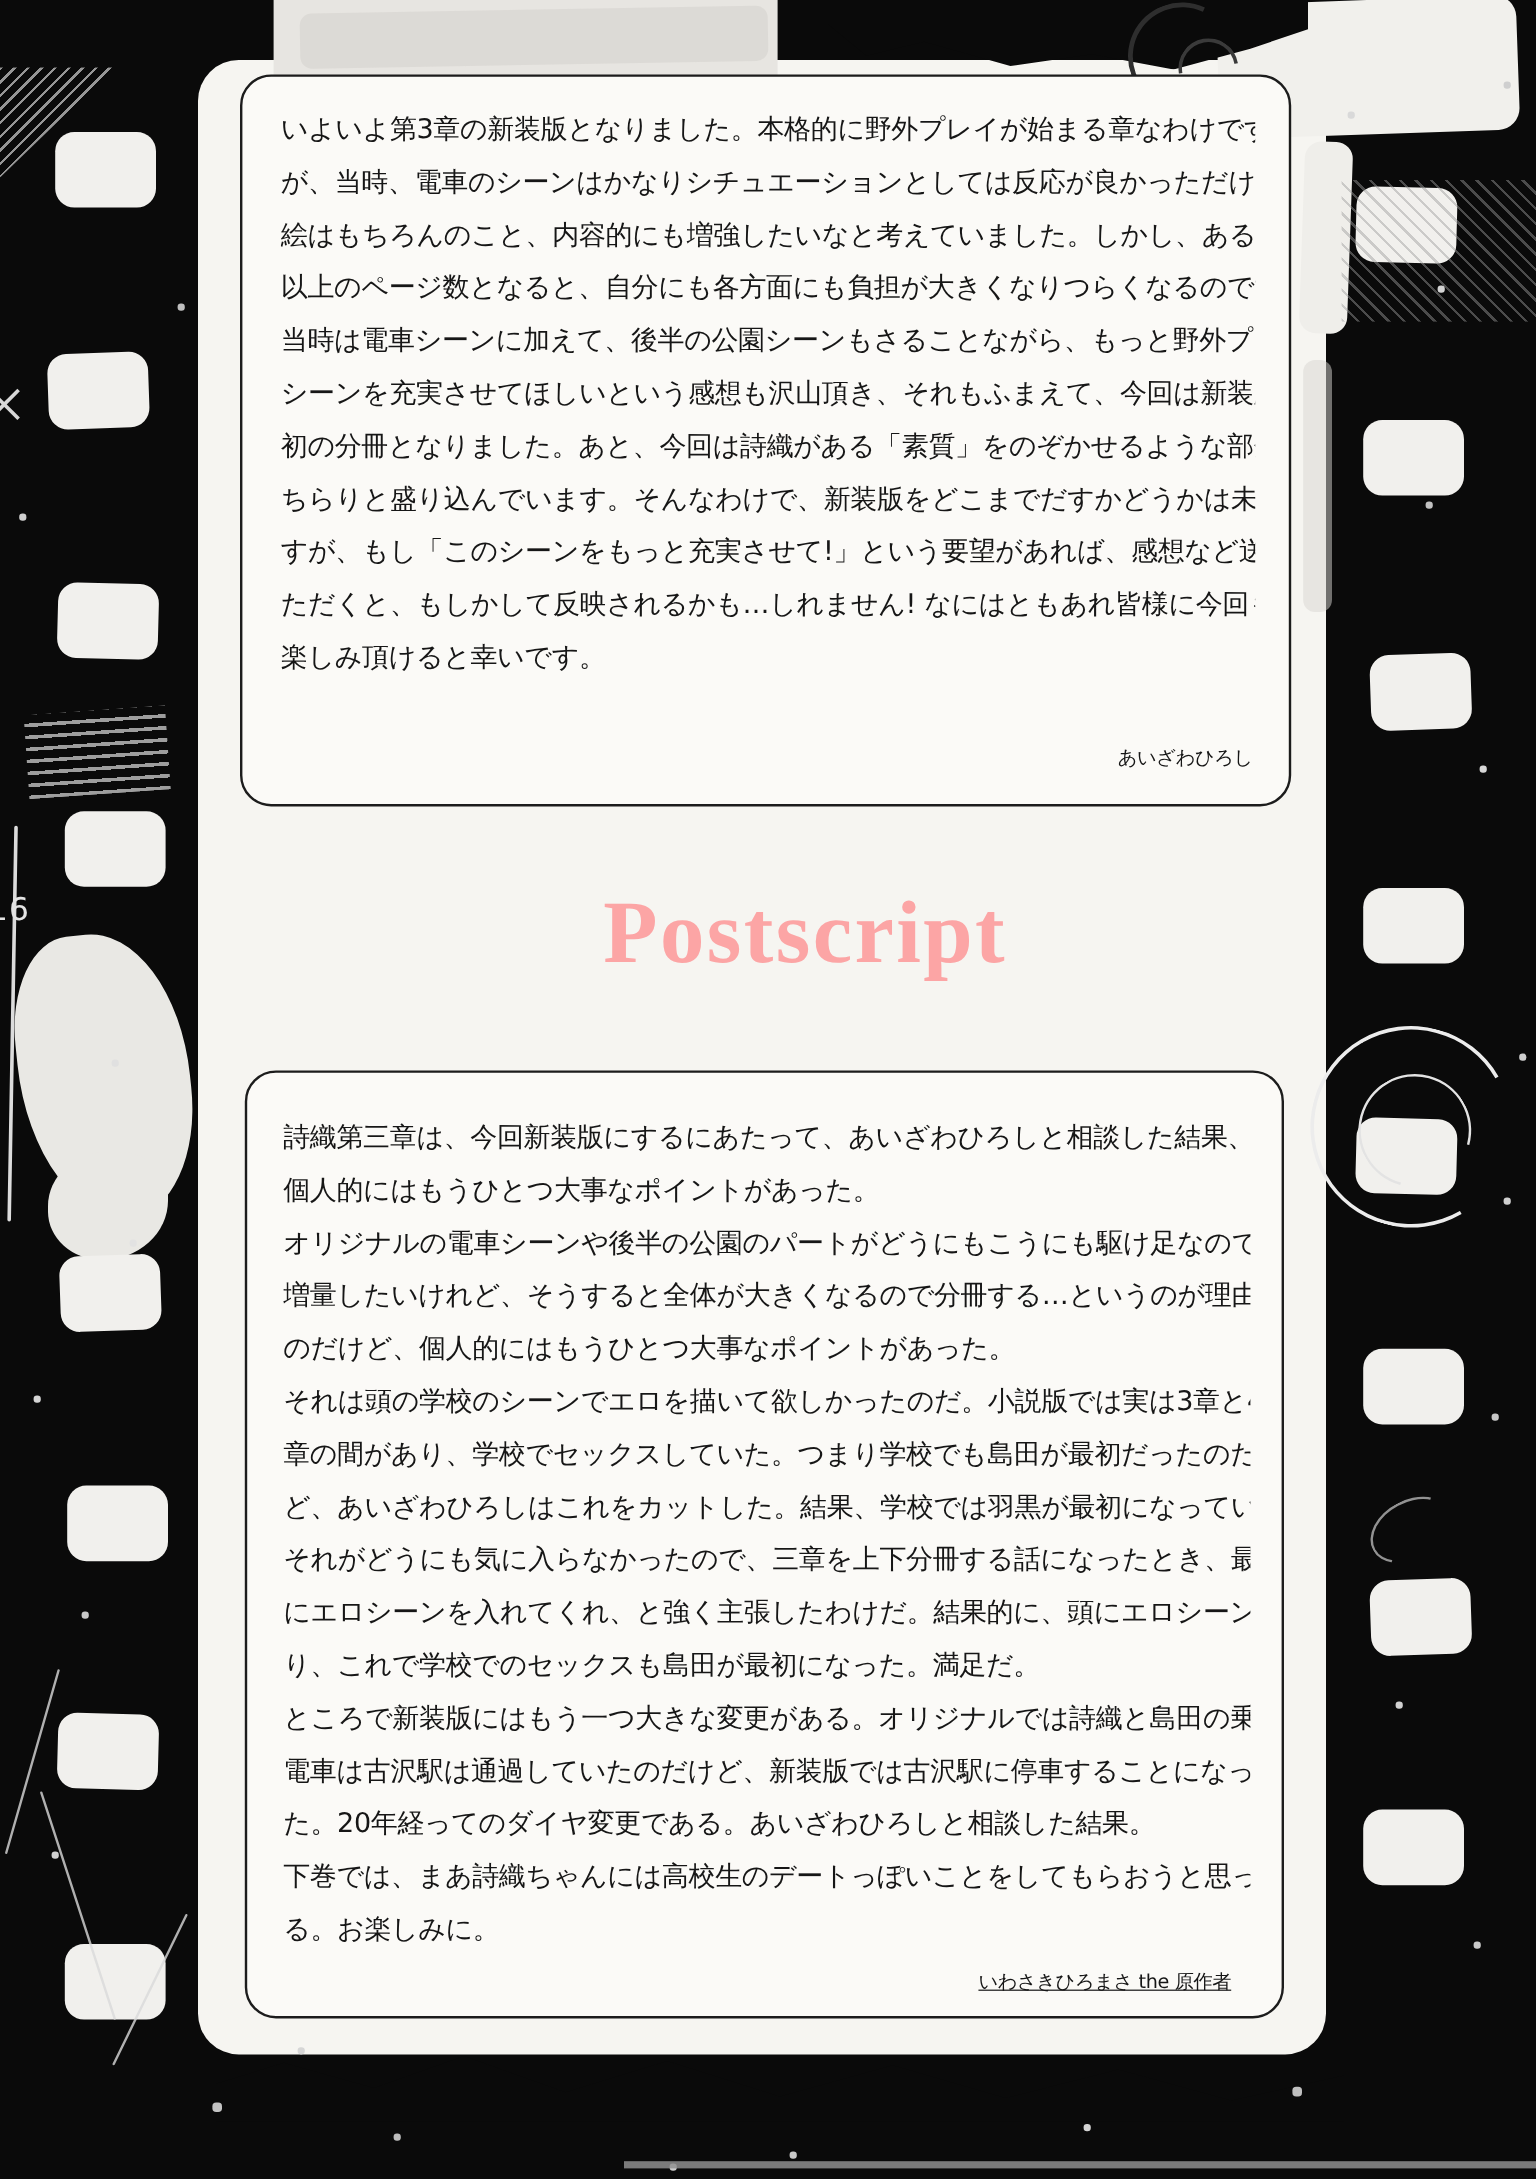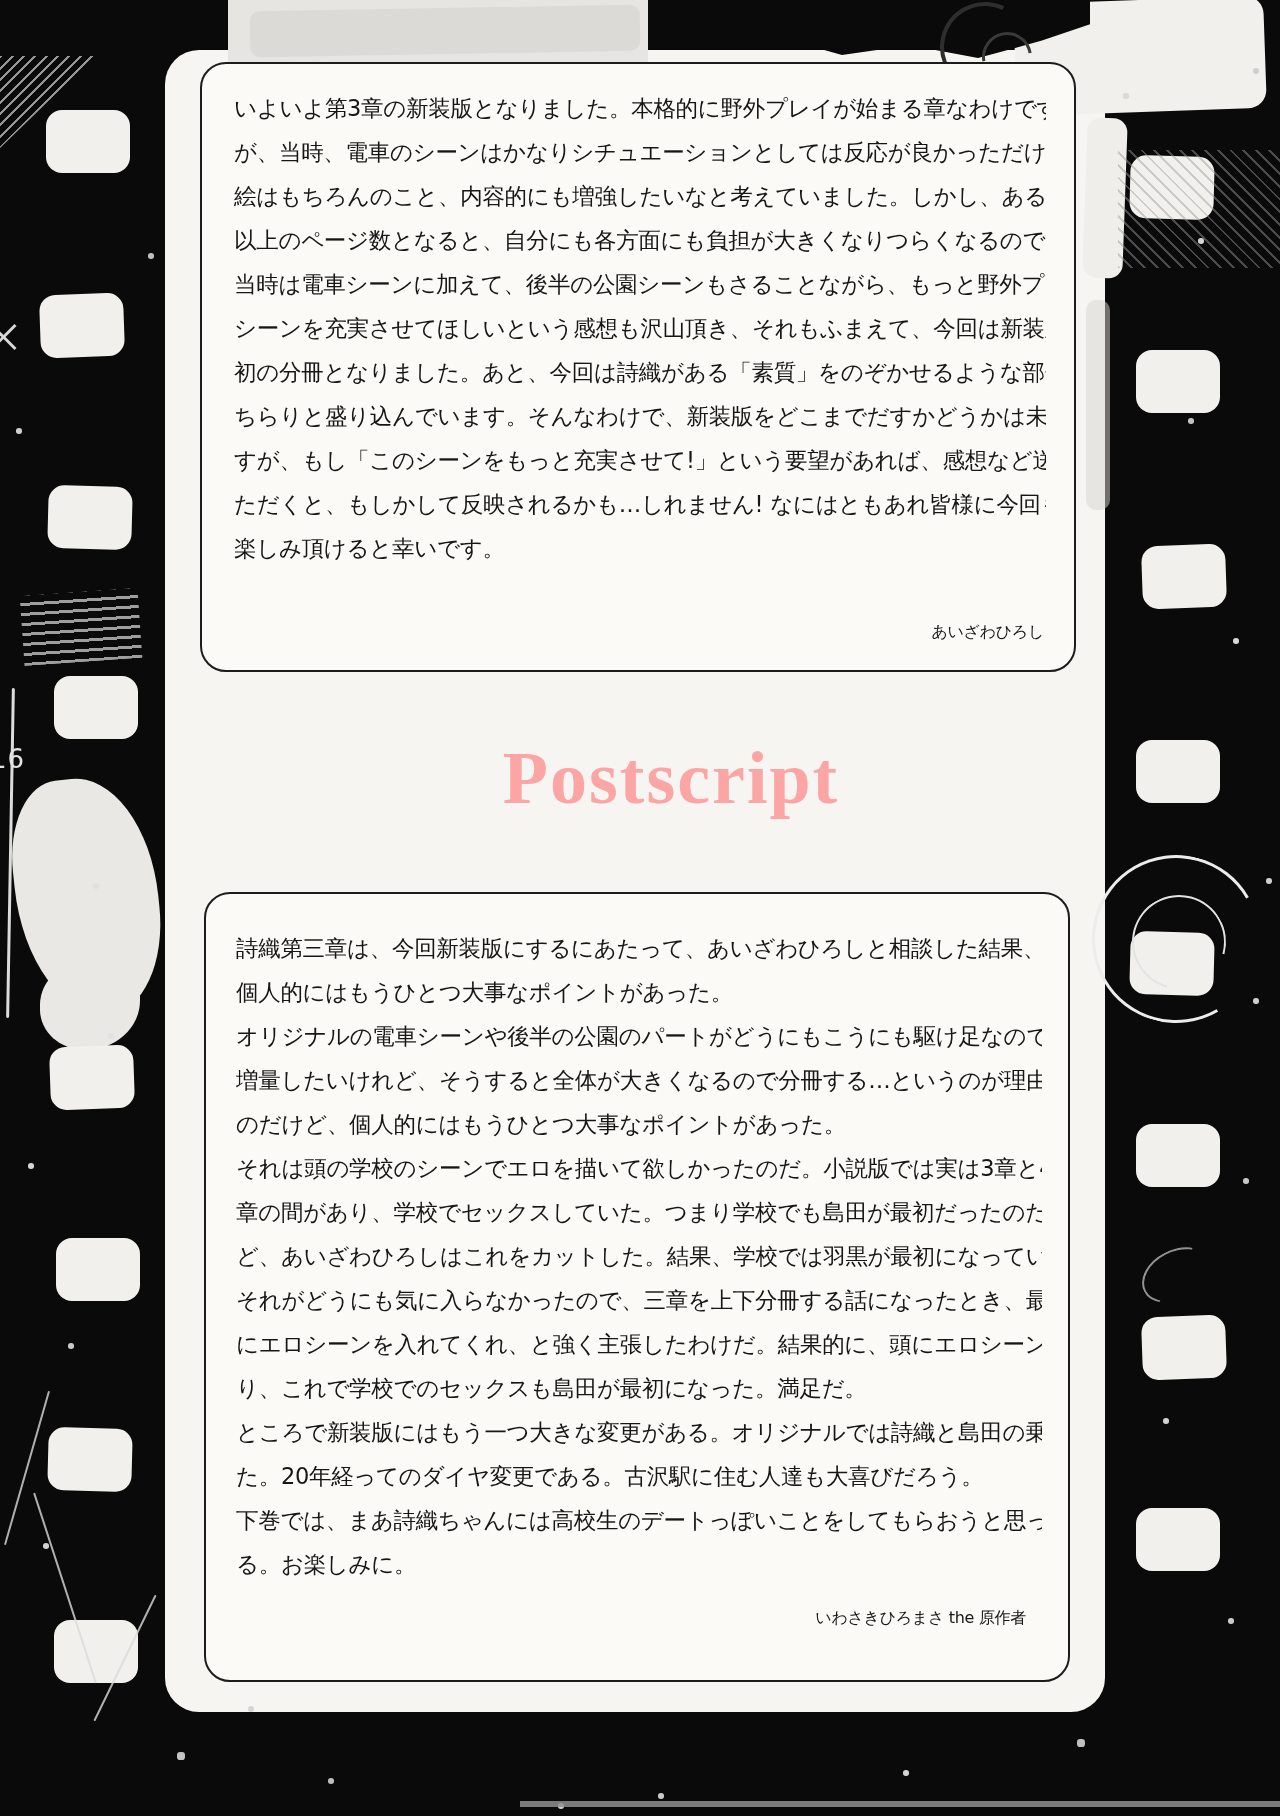--- a/index.html
+++ b/index.html
@@ -84,21 +84,21 @@
 
   
   .textbox { position:absolute; background:#fbfaf7; border:2.5px solid #1c1c1c; border-radius:26px; }
   .box1 { left:200px; top:62px;  width:876px; height:610px; padding:22px 28px 0 32px; }
   .box2 { left:204px; top:892px; width:866px; height:790px; padding:32px 26px 0 30px; }
 
   .jp-line { font-size:22.5px; line-height:44px; color:#161616; letter-spacing:-0.3px;
              white-space:nowrap; overflow:hidden; font-family:"DejaVu Sans", sans-serif; }
   .sig { text-align:right; font-size:16px; color:#161616; white-space:nowrap; }
   .sig1 { margin-top:40px; line-height:44px; padding-right:2px; }
-  .sig2 { margin-top:12px;  line-height:40px; padding-right:16px; }
+  .sig2 { margin-top:2px;  line-height:40px; padding-right:16px;text-decoration:underline; }
 
   .title { position:absolute; left:371px; top:736px; width:600px; text-align:center;
            font-family:"Liberation Serif", "DejaVu Serif", serif; font-weight:bold;
            font-size:74px; letter-spacing:2px; color:#fca5a5; }
 
   .page-number { position:absolute; left:-10px; top:744px; color:#e3e3e3;
                  font-size:26px; letter-spacing:1px; }
 </style>
 </head>
 <body>
@@ -175,21 +175,22 @@
     <div class="jp-line">オリジナルの電車シーンや後半の公園のパートがどうにもこうにも駆け足なので、</div>
     <div class="jp-line">増量したいけれど、そうすると全体が大きくなるので分冊する…というのが理由な</div>
     <div class="jp-line">のだけど、個人的にはもうひとつ大事なポイントがあった。</div>
     <div class="jp-line">それは頭の学校のシーンでエロを描いて欲しかったのだ。小説版では実は3章と4</div>
     <div class="jp-line">章の間があり、学校でセックスしていた。つまり学校でも島田が最初だったのだけ</div>
     <div class="jp-line">ど、あいざわひろしはこれをカットした。結果、学校では羽黒が最初になっていた。</div>
     <div class="jp-line">それがどうにも気に入らなかったので、三章を上下分冊する話になったとき、最初</div>
     <div class="jp-line">にエロシーンを入れてくれ、と強く主張したわけだ。結果的に、頭にエロシーンが入</div>
     <div class="jp-line">り、これで学校でのセックスも島田が最初になった。満足だ。</div>
     <div class="jp-line">ところで新装版にはもう一つ大きな変更がある。オリジナルでは詩織と島田の乗る</div>
-    <div class="jp-line">た。20年経ってのダイヤ変更である。古沢駅に住む人達も大喜びだろう。</div>
+    <div class="jp-line">電車は古沢駅は通過していたのだけど、新装版では古沢駅に停車することになっ</div>
+    <div class="jp-line">た。20年経ってのダイヤ変更である。あいざわひろしと相談した結果。</div>
     <div class="jp-line">下巻では、まあ詩織ちゃんには高校生のデートっぽいことをしてもらおうと思ってい</div>
     <div class="jp-line">る。お楽しみに。</div>
     <div class="jp-line sig sig2">いわさきひろまさ the 原作者</div>
   </div>
 
   <div class="page-number">16</div>
 
 </div>
 
 </body></html>

